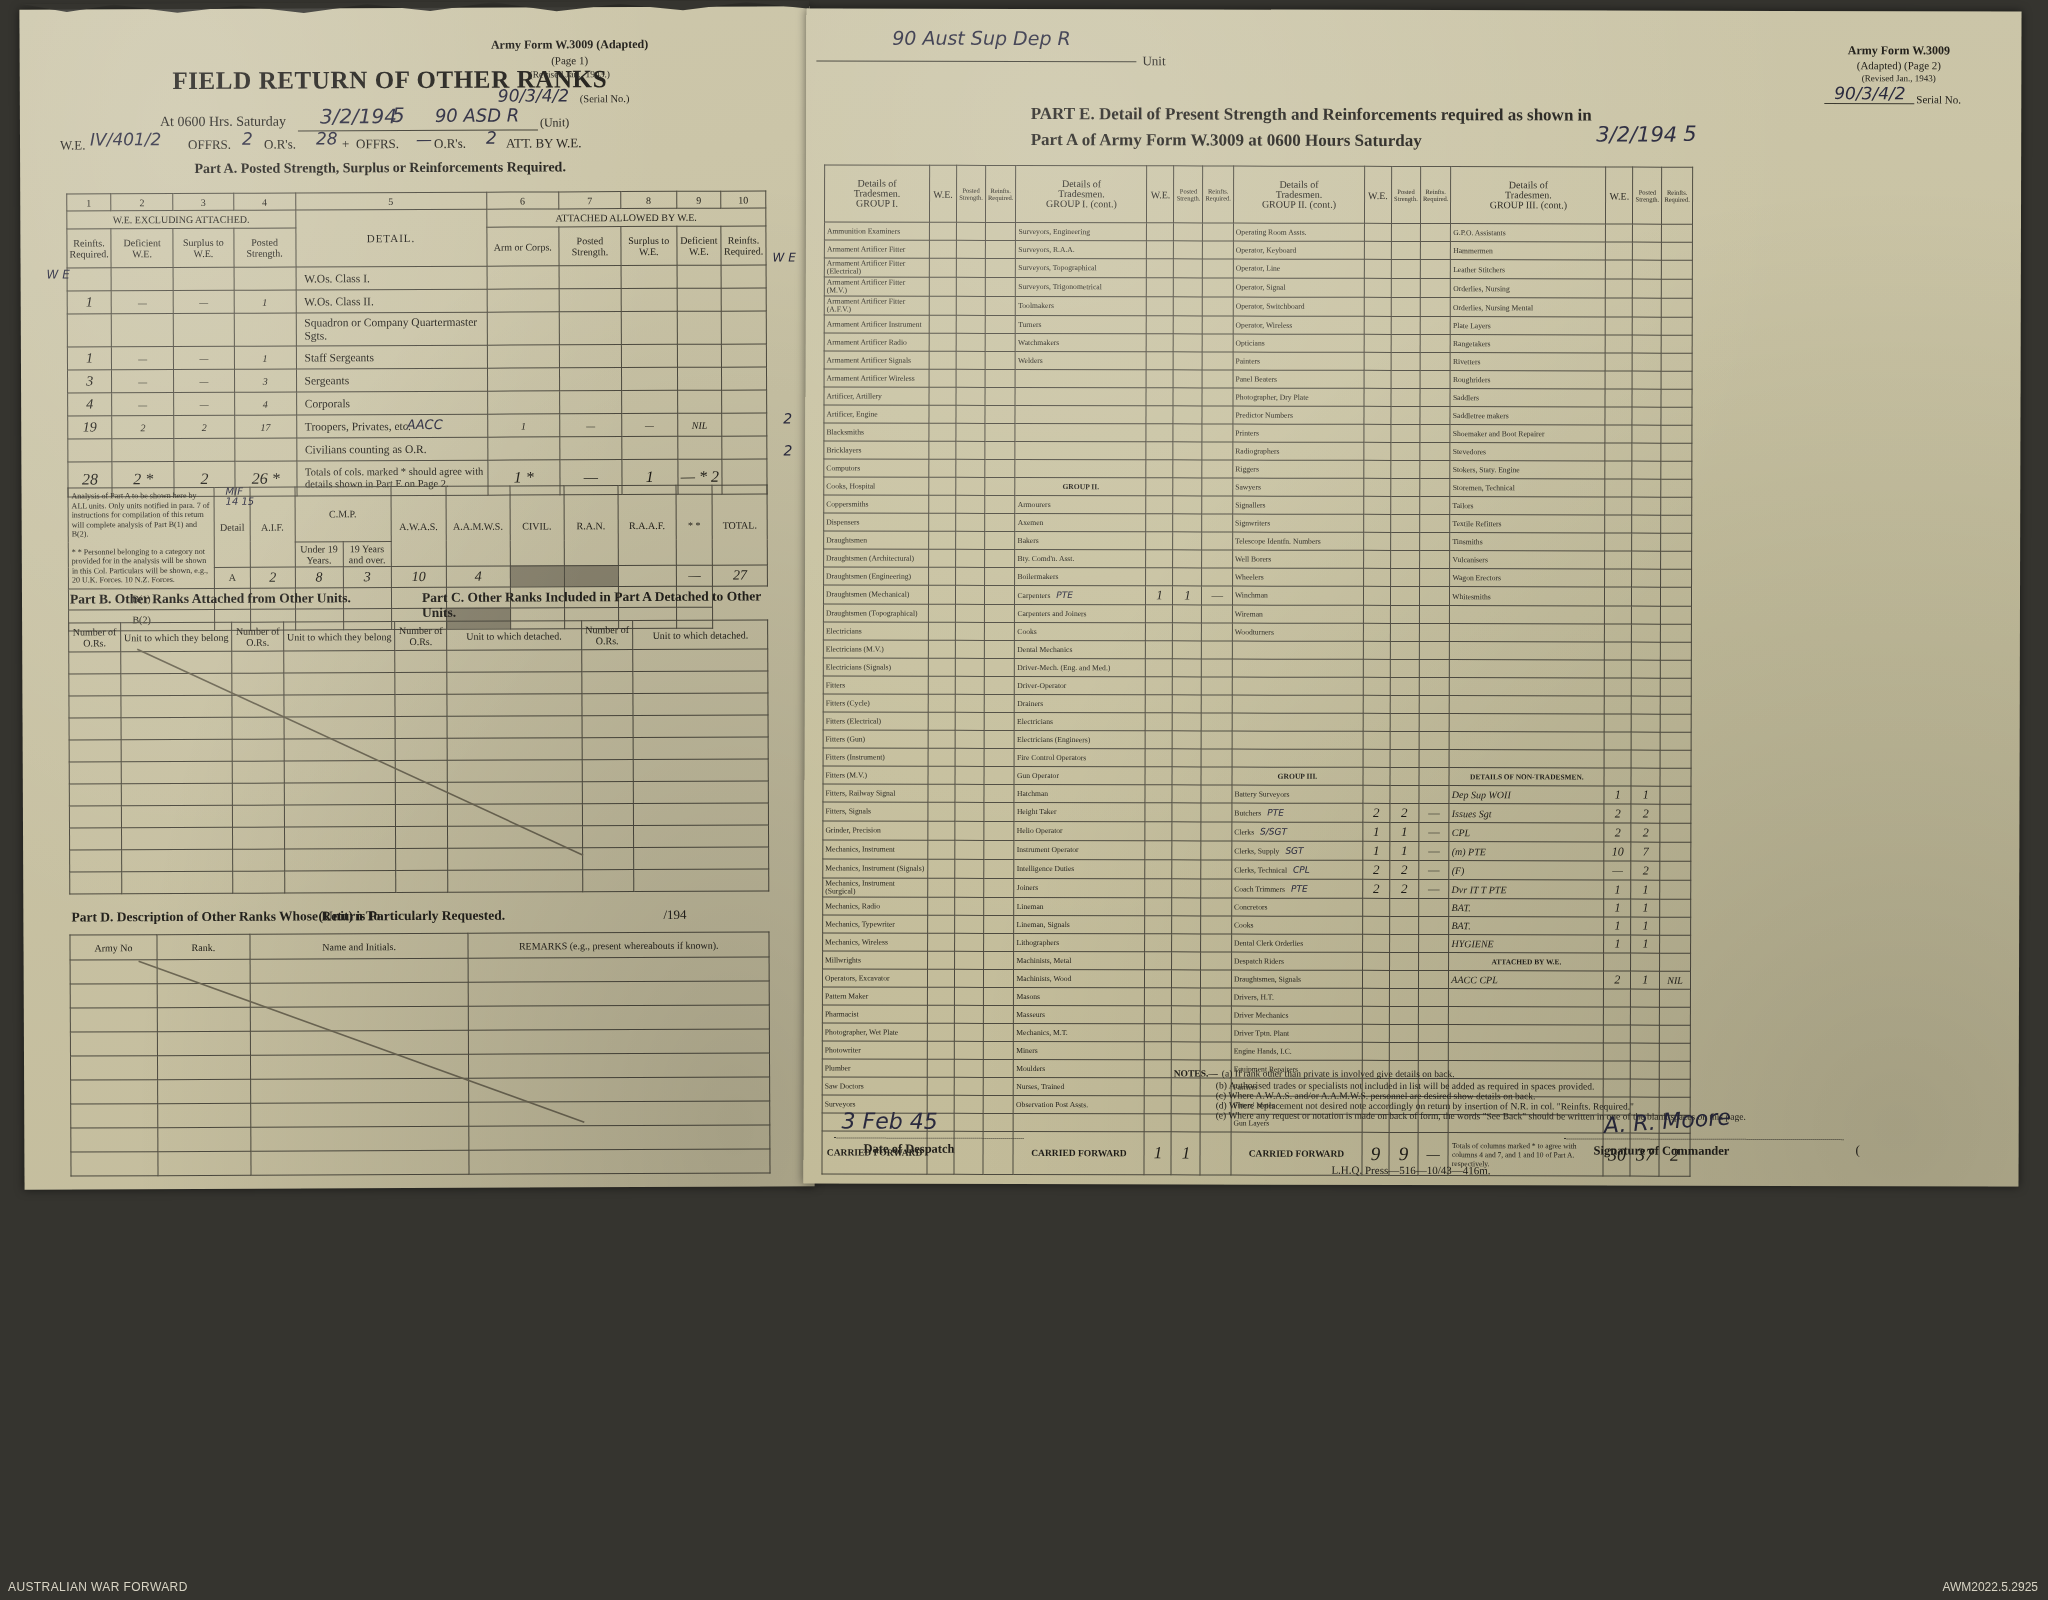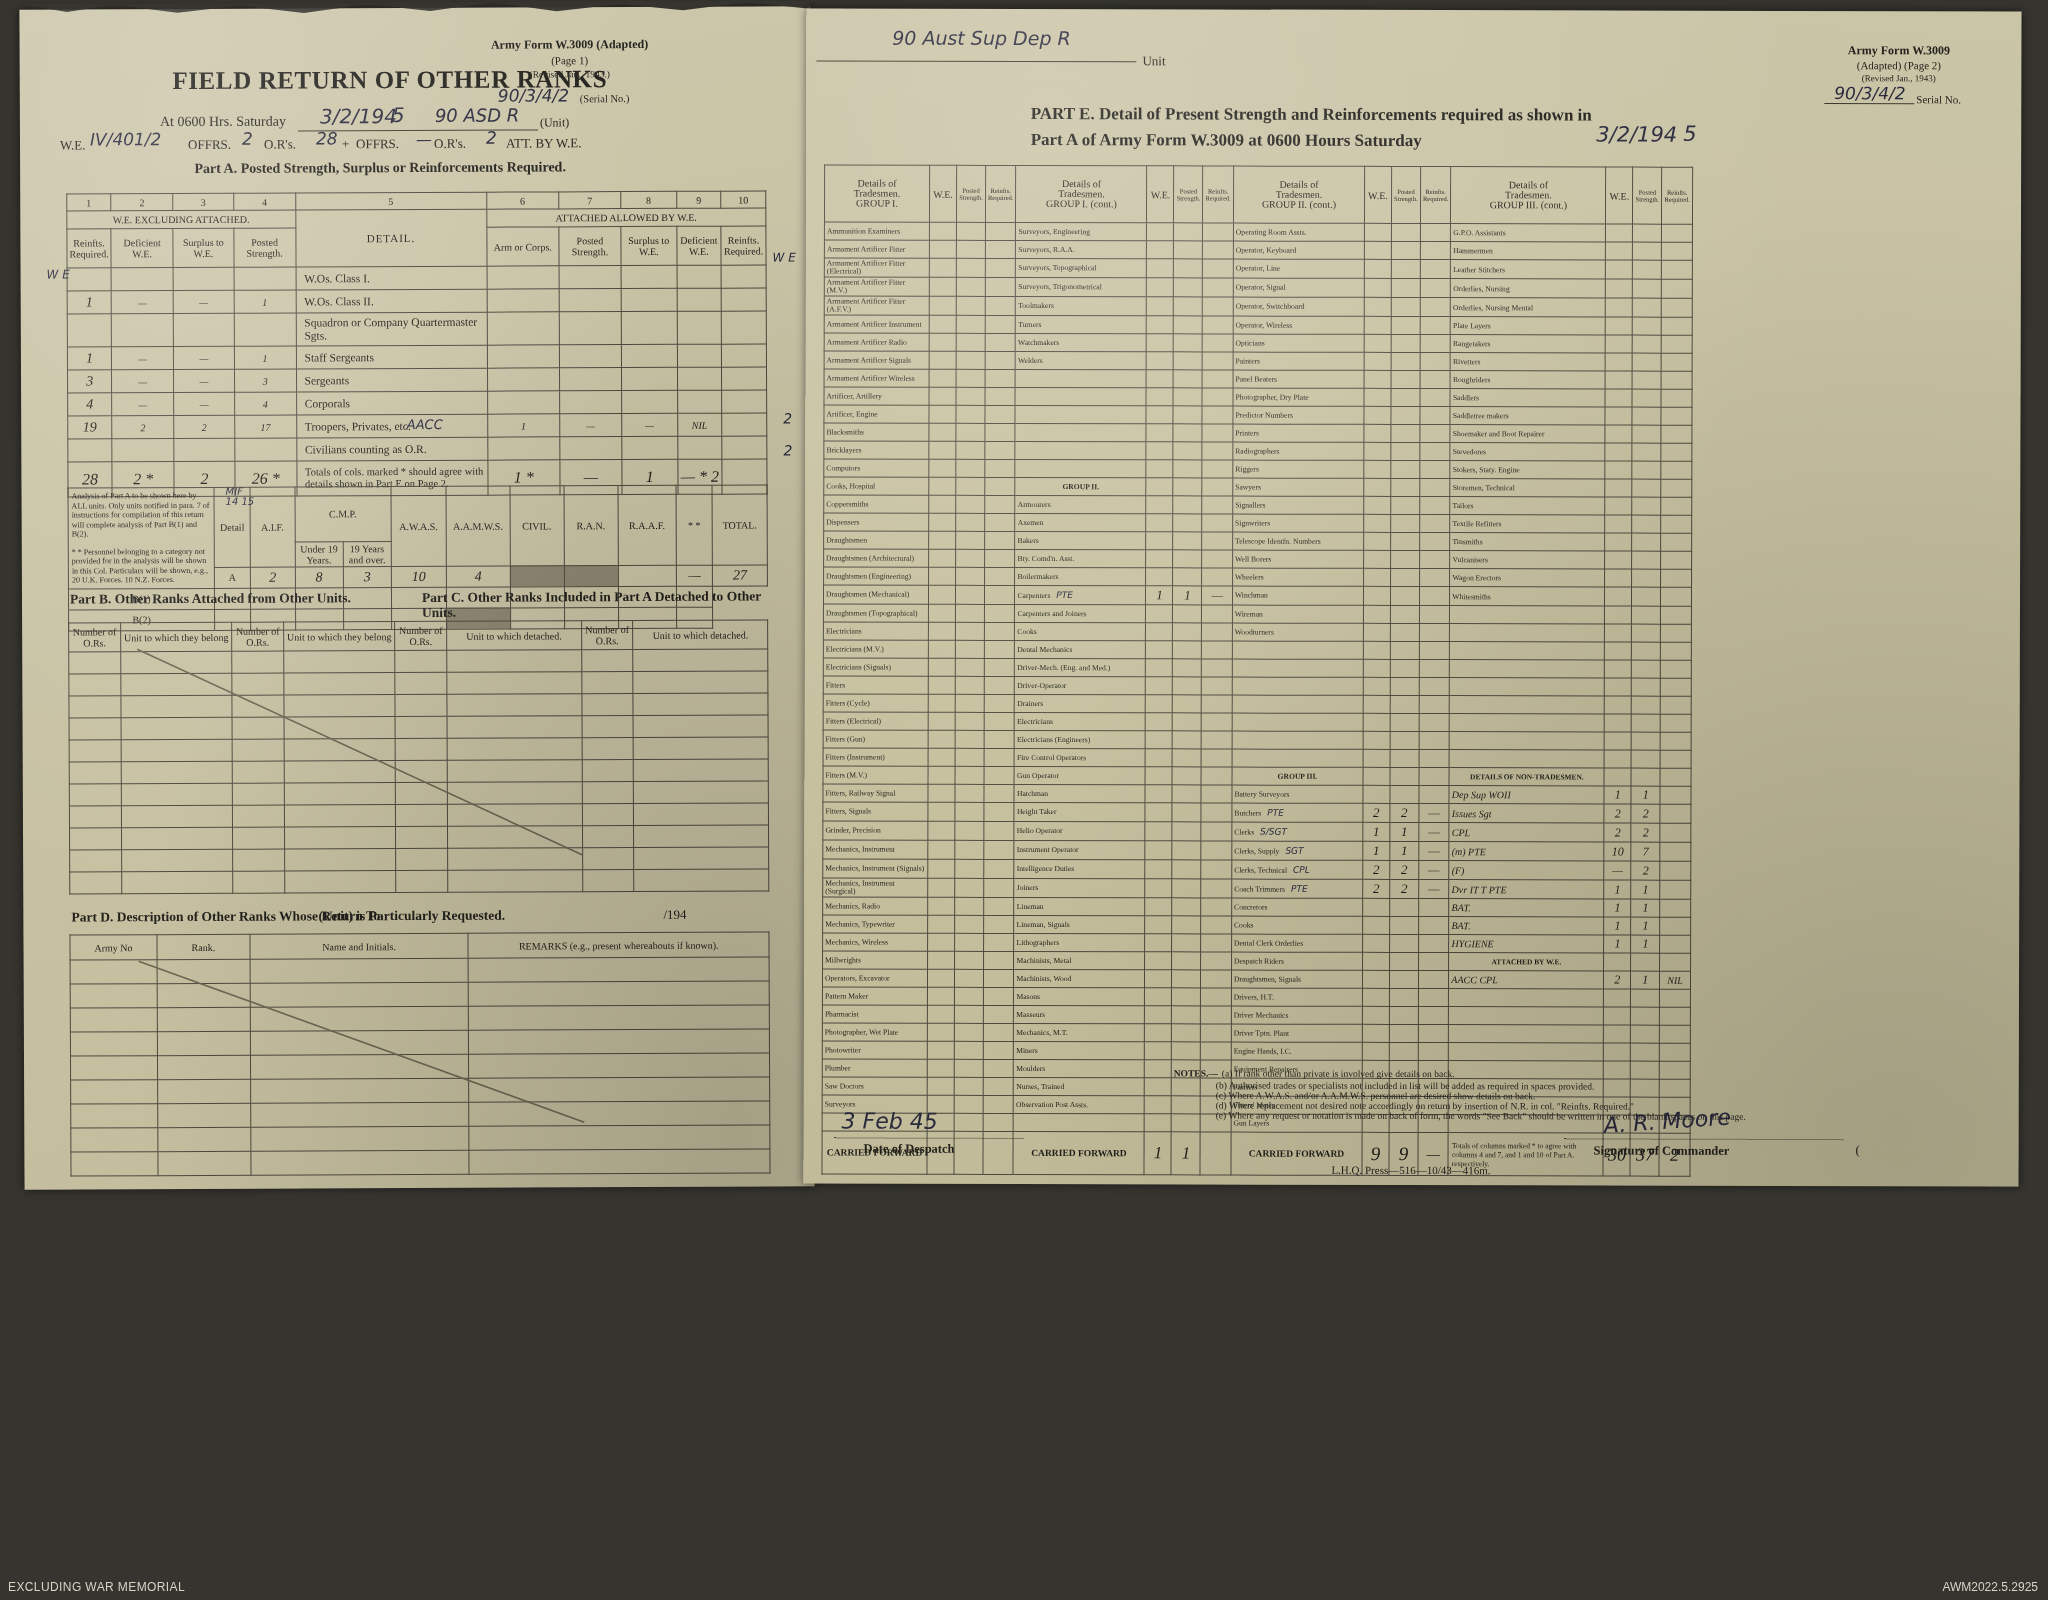--- a/index.html
+++ b/index.html
@@ -1479,15 +1479,15 @@
     <div class="ftxt" style="left:60px;top:1133px;font-size:12.5px;font-weight:bold;">Date of Despatch</div>
 
     <div class="hand" style="position:absolute;left:800px;top:1098px;font-size:22px;transform:rotate(-4deg);">A. R. Moore</div>
     <div style="position:absolute;left:760px;top:1128px;width:280px;border-bottom:1px dotted #3c3a30;"></div>
     <div class="ftxt" style="left:790px;top:1133px;font-size:12.5px;font-weight:bold;">Signature of Commander</div>
     <div class="ftxt" style="left:1052px;top:1131px;font-size:13px;">(</div>
 
     <div class="ftxt" style="left:0px;top:1154px;width:1215px;text-align:center;font-size:11px;">L.H.Q.  Press—516—10/43—416m.</div>
   </div>
 
-  <div class="credit">EXCLUDING WAR MEMORIAL</div>
+  <div class="credit">AUSTRALIAN WAR FORWARD</div>
   <div class="credit-right">AWM2022.5.2925</div>
 </div>
 
 </body></html>

